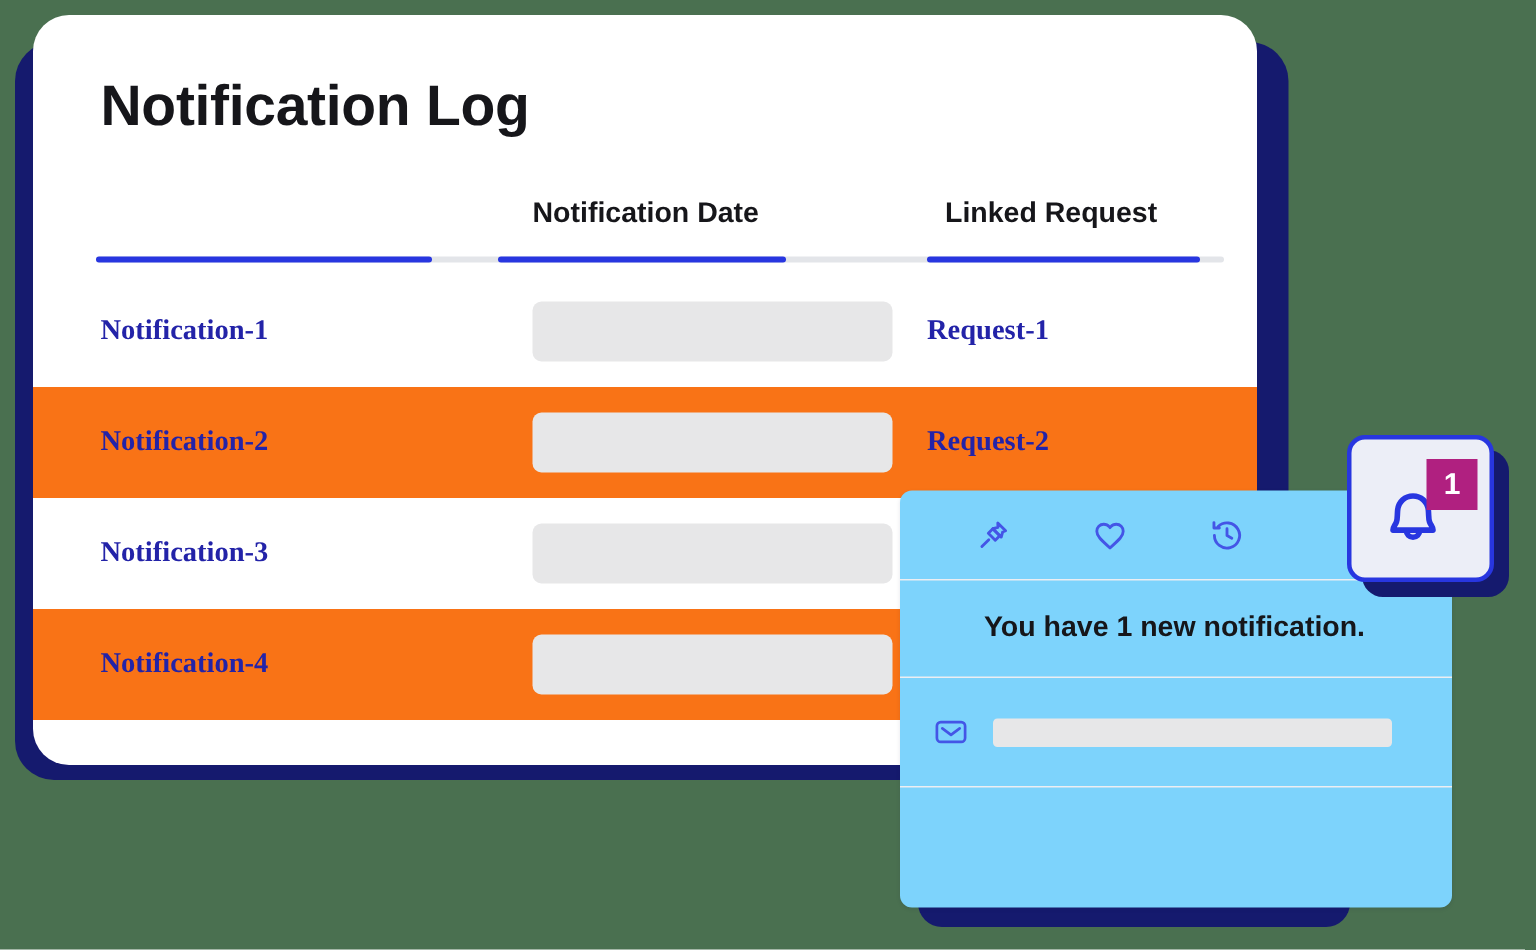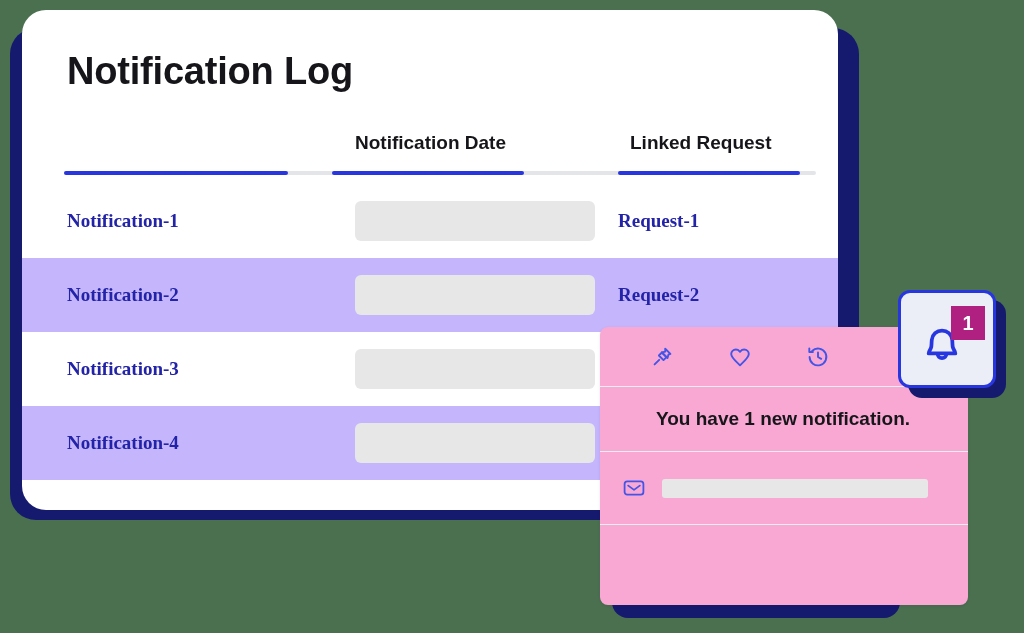--- a/index.html
+++ b/index.html
@@ -98,21 +98,21 @@
     border-radius: 2px;
   }
   .head-rule .seg.s1 { left: 0px;   width: 224px; }
   .head-rule .seg.s2 { left: 268px; width: 192px; }
   .head-rule .seg.s3 { left: 554px; width: 182px; }
 
   .row {
     position: relative;
     height: 74px;
   }
-  .row.alt { background: #c4b5fd; }
+  .row.alt { background: #f97316; }
 
   .cell {
     position: absolute;
     top: 0;
     height: 74px;
     display: flex;
     align-items: center;
   }
   .cell.c1 { left: 45px; }
   .cell.c2 { left: 333px; }
@@ -144,21 +144,21 @@
     border-radius: 16px;
   }
 
   
   .popup {
     position: absolute;
     left: 600px;
     top: 327px;
     width: 368px;
     height: 278px;
-    background: #f9a8d4;
+    background: #7dd3fc;
     border-radius: 8px;
     box-shadow: 0 1px 3px rgba(20,20,60,0.10);
     overflow: hidden;
   }
 
   .popup-toolbar {
     height: 59px;
     border-bottom: 1px solid #eceef2;
     display: flex;
     align-items: center;

